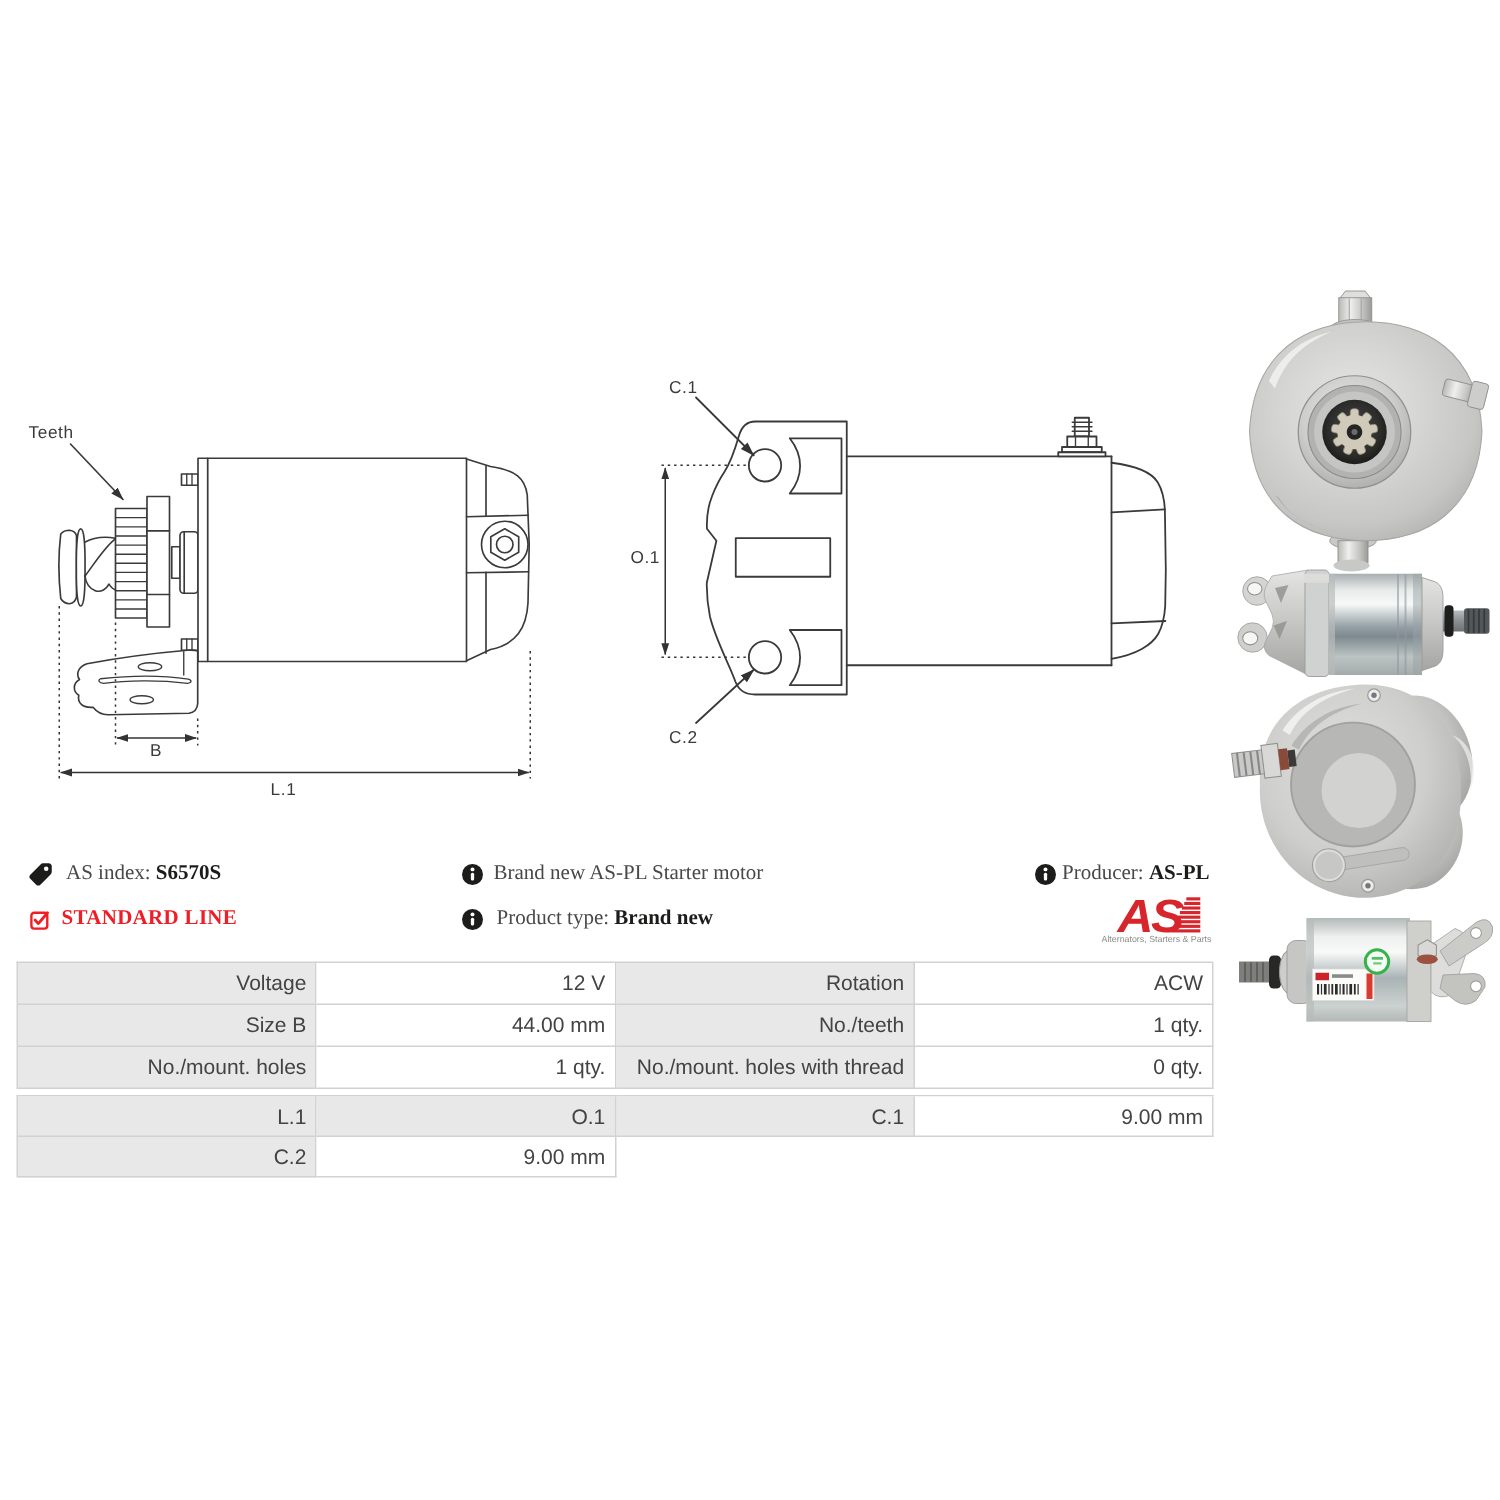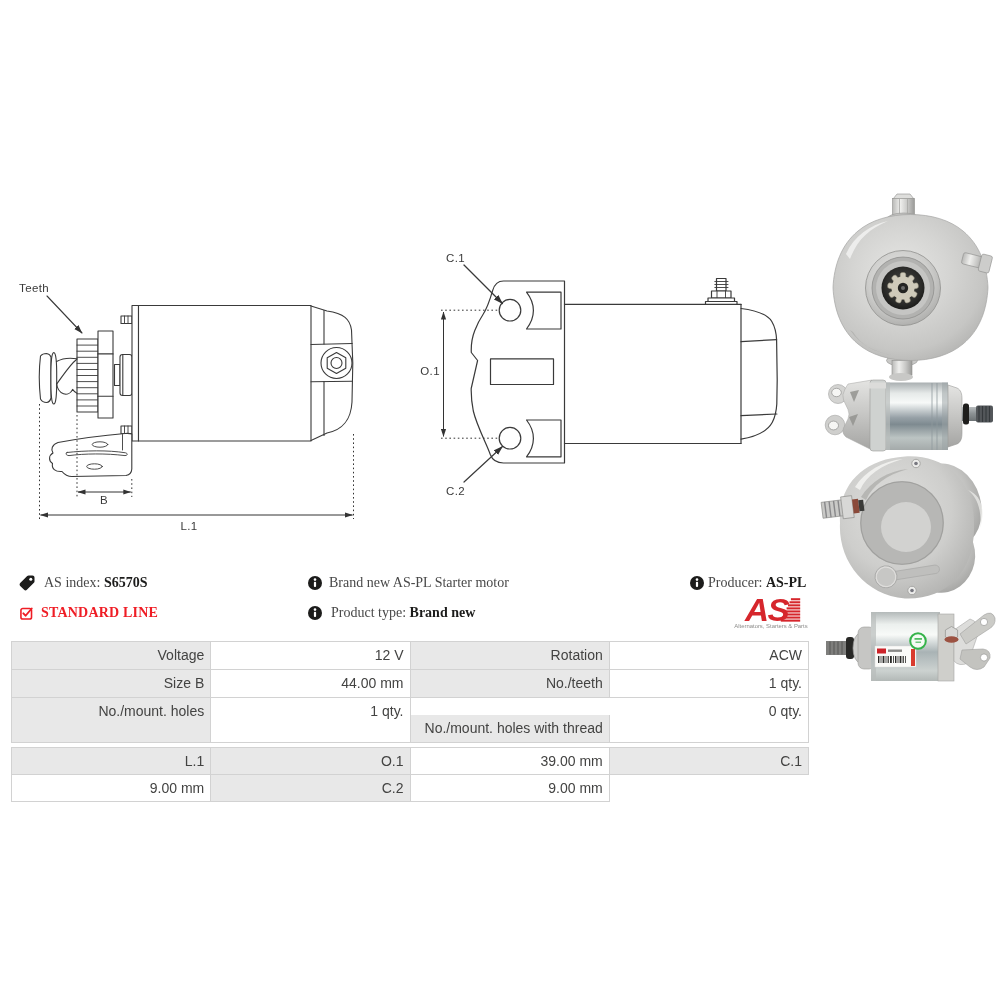--- a/index.html
+++ b/index.html
@@ -14,21 +14,21 @@
   .meta-item .gap{width:9px;flex:0 0 auto;}
   .badge-red{font-size:14px;font-weight:bold;color:#ef1d25;letter-spacing:.2px;}
   
   .spec{position:absolute;left:11px;top:641px;width:798px;font-size:14px;color:#434342;}
   .spec-section{display:grid;grid-template-columns:1fr 1fr 1fr 1fr;border-top:1px solid #d2d2d2;border-left:1px solid #d2d2d2;}
   .spec-section.sec-b{margin-top:4px;}
   .spec-cell{border-right:1px solid #d2d2d2;border-bottom:1px solid #d2d2d2;
              padding:5px 6px 5px 12px;text-align:right;line-height:17px;min-height:28px;box-sizing:border-box;}
   .sec-b .spec-cell{min-height:27px;padding-bottom:4px;}
   .spec-cell.lab{background:#e8e8e8;}
-  .spec-cell.wrap{padding-left:12px;margin-top:17px;}
+  .spec-cell.wrap{padding-left:12px;}
   .spec-cell.val{background:#ffffff;}
   
   #aslogo{left:729px;top:591px;}
 </style>
 </head>
 <body>
 
 <div id="page">
 
   <svg id="dwg-side" style="left:8px;top:272px" width="360" height="264" viewBox="8 272 360 264">
@@ -494,21 +494,20 @@
       <div class="spec-cell val">1 qty.</div>
 
       <div class="spec-cell lab">No./mount. holes</div>
       <div class="spec-cell val">1 qty.</div>
       <div class="spec-cell lab wrap">No./mount. holes with thread</div>
       <div class="spec-cell val">0 qty.</div>
     </div>
     <div class="spec-section sec-b">
       <div class="spec-cell lab">L.1</div>
       <div class="spec-cell lab">O.1</div>
-      <div class="spec-cell val">39.00 mm</div>
 
       <div class="spec-cell lab">C.1</div>
       <div class="spec-cell val">9.00 mm</div>
       <div class="spec-cell lab">C.2</div>
       <div class="spec-cell val">9.00 mm</div>
     </div>
   </div>
 
 </div>
 

